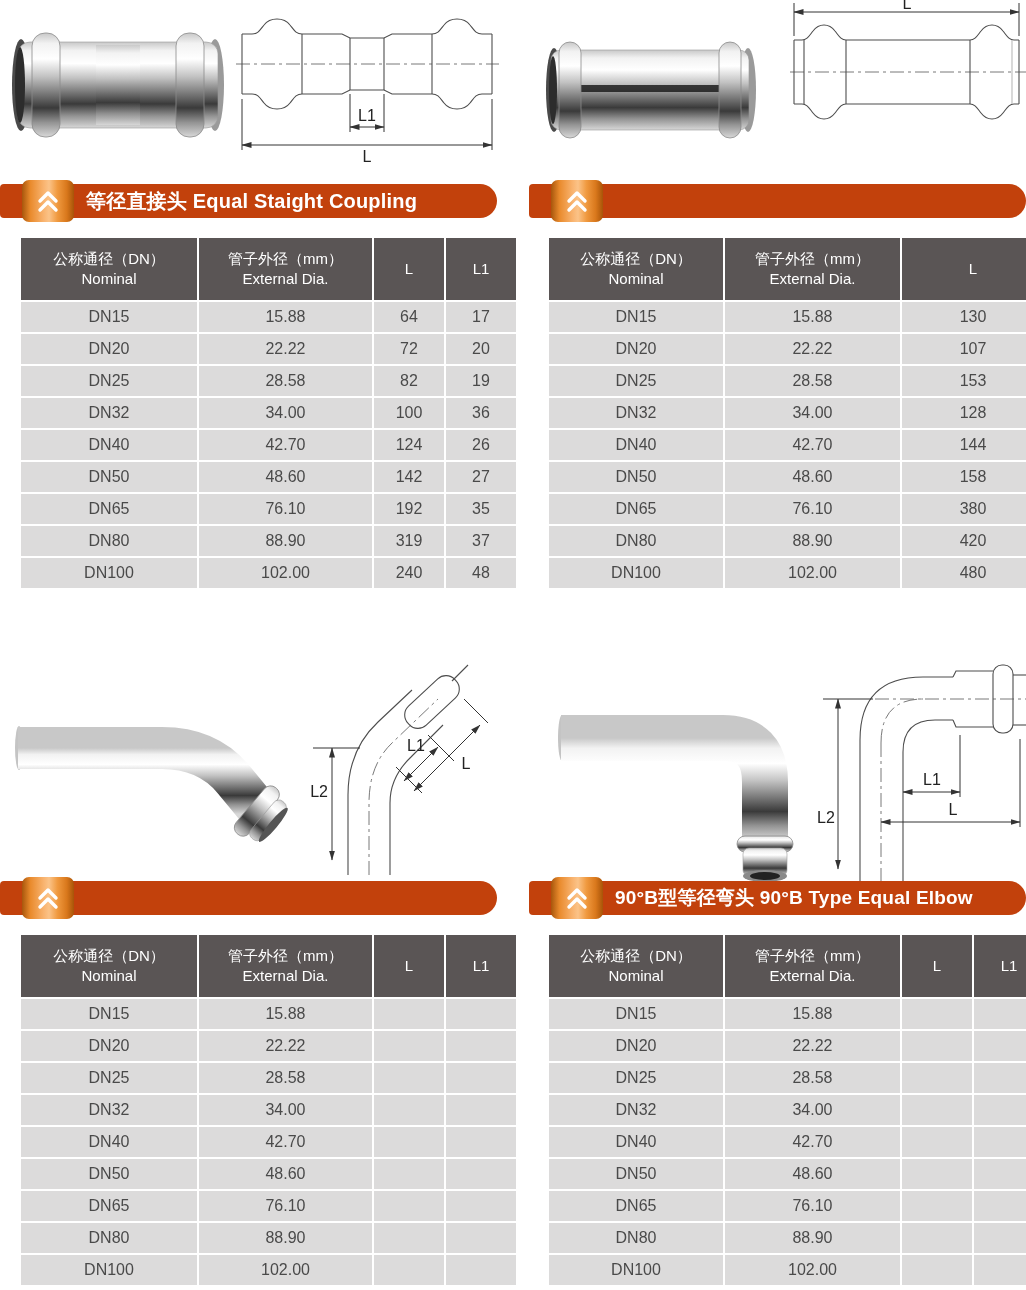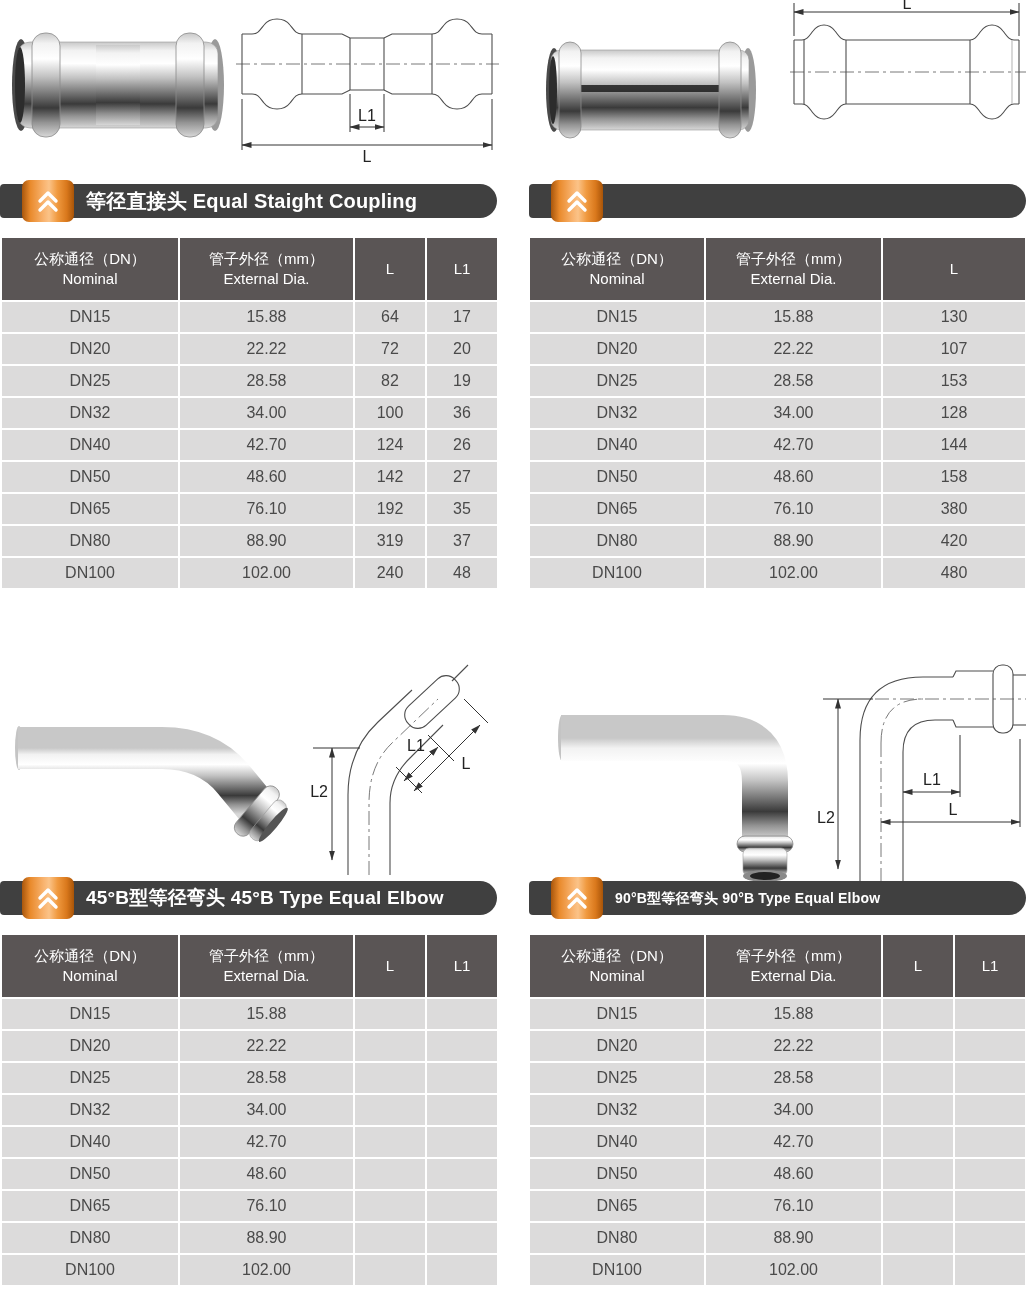--- a/index.html
+++ b/index.html
@@ -1,28 +1,28 @@
 <!DOCTYPE html>
 <html><head>
 <meta charset="utf-8">
 <style>
   html,body{margin:0;padding:0;}
   body{width:1026px;height:1290px;overflow:hidden;background:#fff;
        font-family:"Liberation Sans",sans-serif;position:relative;}
   .abs{position:absolute;}
   
-  .bar{position:absolute;height:34px;width:497px;background:#404040;
+  .bar{position:absolute;height:34px;width:497px;background:#c2410c;
        border-radius:4px 17px 17px 4px;}
   .bar .title{position:absolute;left:86px;top:0;line-height:34px;color:#fff;
        font-weight:bold;font-size:20px;white-space:nowrap;letter-spacing:0.2px;}
   .badge{position:absolute;left:22px;top:-4px;width:52px;height:42px;border-radius:7px;
        background:linear-gradient(90deg,#a8560c 0%,#e98a2c 16%,#f9b470 42%,#fbc388 52%,#f09a40 68%,#d9781c 86%,#a85408 100%);
        display:flex;align-items:center;justify-content:center;}
   
-  .tbl{position:absolute;display:grid;gap:2px;background:#fff;}
+  .tbl{position:absolute;display:grid;gap:2px;background:#fff;margin-left:19px;}
   .cols4l{grid-template-columns:176px 173px 70px 70px;}
   .cols3r{grid-template-columns:174px 175px 142px;}
   .cols4r{grid-template-columns:174px 175px 70px 70px;}
   .th{background:#5a5555;color:#fff;height:62px;display:flex;flex-direction:column;
       align-items:center;justify-content:center;font-size:15px;line-height:1.35;text-align:center;}
   .td{background:#dcdbdb;color:#4a4a4a;height:30px;line-height:30px;
       text-align:center;font-size:16px;}
   
   .ln{fill:none;stroke:#4d4d4d;stroke-width:1.1;}
   .lt{fill:none;stroke:#b9b9b9;stroke-width:1.1;}
@@ -250,21 +250,20 @@
   <text class="dimtxt" x="166" y="124" text-anchor="middle">L</text>
 </svg>
 
 <div class="bar" style="left:0;top:881px">
   <div class="badge">
     <svg width="26" height="26" viewBox="0 0 26 26">
       <polyline points="5,13 13,5 21,13" fill="none" stroke="#fff" stroke-width="3.4" stroke-linecap="round" stroke-linejoin="round"></polyline>
       <polyline points="5,22 13,14 21,22" fill="none" stroke="#fff" stroke-width="3.4" stroke-linecap="round" stroke-linejoin="round"></polyline>
     </svg>
   </div>
-  <div class="title" style="font-size:19px">45°B型等径弯头  45°B Type Equal Elbow</div>
 </div>
 
 <div class="tbl cols4l" style="left:2px;top:935px">
   <div class="th">
     <div>公称通径（DN）</div>
       <div>Nominal</div>
   </div>
   <div class="th">
     <div>管子外径（mm）</div>
       <div>External Dia.</div>
@@ -344,21 +343,21 @@
   <text class="dimtxt" x="138" y="160" text-anchor="middle">L</text>
 </svg>
 
 <div class="bar" style="left:529px;top:881px">
   <div class="badge">
     <svg width="26" height="26" viewBox="0 0 26 26">
       <polyline points="5,13 13,5 21,13" fill="none" stroke="#fff" stroke-width="3.4" stroke-linecap="round" stroke-linejoin="round"></polyline>
       <polyline points="5,22 13,14 21,22" fill="none" stroke="#fff" stroke-width="3.4" stroke-linecap="round" stroke-linejoin="round"></polyline>
     </svg>
   </div>
-  <div class="title" style="font-size:14px">90°B型等径弯头  90°B Type Equal Elbow</div>
+  <div class="title" style="font-size:19px">90°B型等径弯头  90°B Type Equal Elbow</div>
 </div>
 
 <div class="tbl cols4r" style="left:530px;top:935px">
   <div class="th">
     <div>公称通径（DN）</div>
       <div>Nominal</div>
   </div>
   <div class="th">
     <div>管子外径（mm）</div>
       <div>External Dia.</div>

